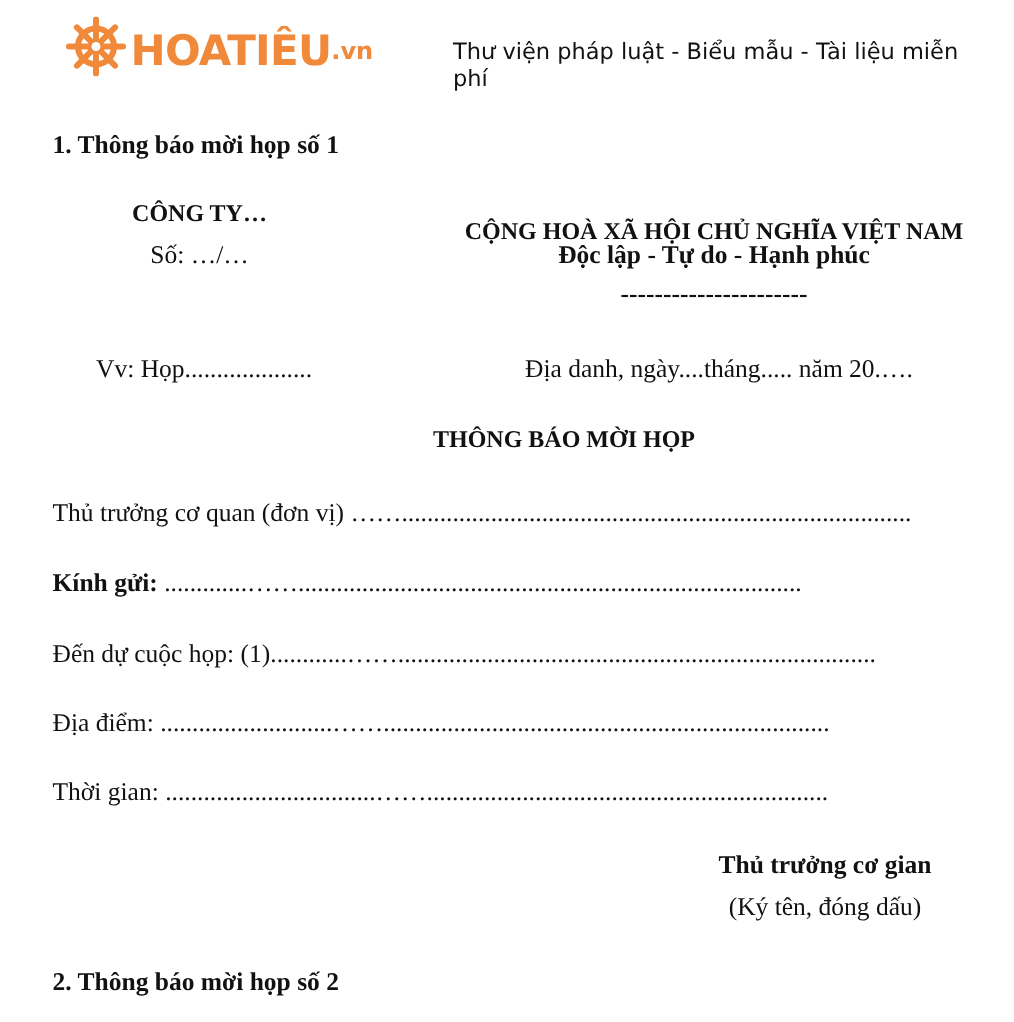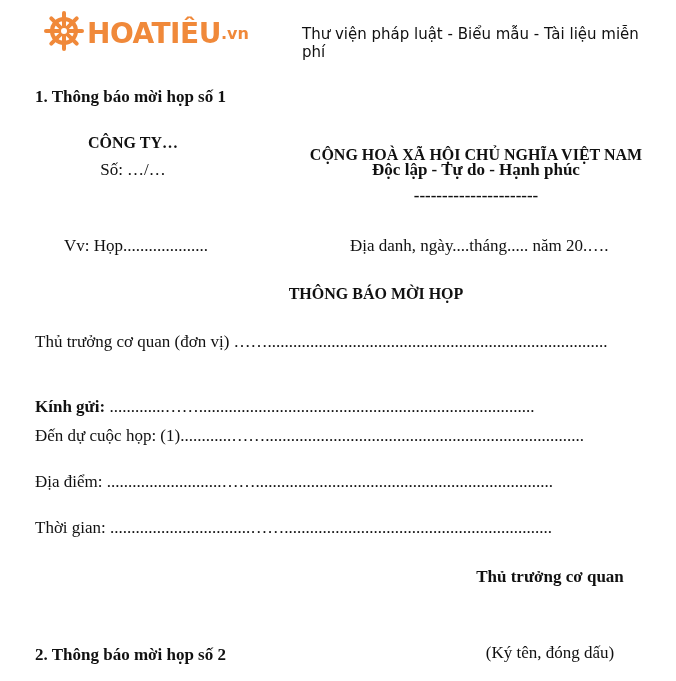--- a/index.html
+++ b/index.html
@@ -53,30 +53,30 @@
   <div class="abs b fs15 center" style="left:476px; top:186px;">----------------------</div>
 
   <div class="abs i fs15" style="left:64px; top:236px;">Vv: Họp....................</div>
   <div class="abs i fs15" style="left:350px; top:236px;text-align:center;">Địa danh, ngày....tháng..... năm 20.….</div>
 
   <div class="abs b fs16 center" style="left:376px; top:285px;">THÔNG BÁO MỜI HỌP</div>
 
   <div class="abs fs15" style="left:35px; top:332px;">
     <span class="i">Thủ trưởng cơ quan (đơn vị)</span><span> ……................................................................................</span>
   </div>
-  <div class="abs fs15" style="left:35px; top:397px;">
+  <div class="abs fs15" style="left:35px; top:379px;">
     <span class="b">Kính gửi:</span><span> .............……...............................................................................</span>
   </div>
   <div class="abs fs15" style="left:35px; top:426px;">
     <span class="i">Đến dự cuộc họp: (1)</span><span>............……...........................................................................</span>
   </div>
   <div class="abs fs15" style="left:35px; top:472px;">
     <span class="i">Địa điểm:</span><span> ...........................……......................................................................</span>
   </div>
   <div class="abs fs15" style="left:35px; top:518px;">
     <span class="i">Thời gian:</span><span> .................................……...............................................................</span>
   </div>
 
-  <div class="abs b fs15 center" style="left:550px; top:567px;">Thủ trưởng cơ quan</div>
-  <div class="abs i fs15 center" style="left:550px; top:595px;margin-top:48px;">(Ký tên, đóng dấu)</div>
+  <div class="abs b fs15 center" style="left:550px; top:567px;">Thủ trưởng cơ gian</div>
+  <div class="abs i fs15 center" style="left:550px; top:595px;">(Ký tên, đóng dấu)</div>
 
   <div class="abs b fs15" style="left:35px; top:645px;">2. Thông báo mời họp số 2</div>
 </div>
 
 </body></html>

